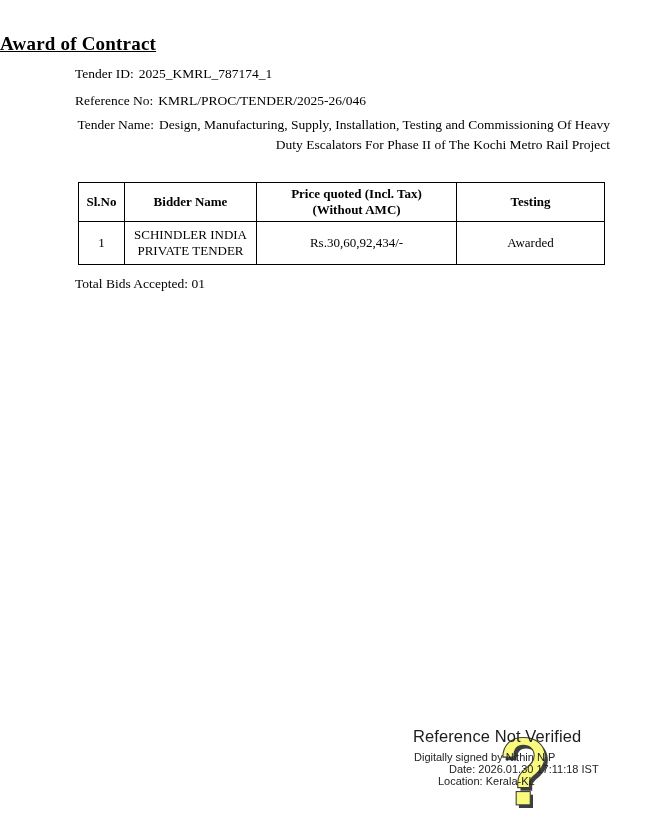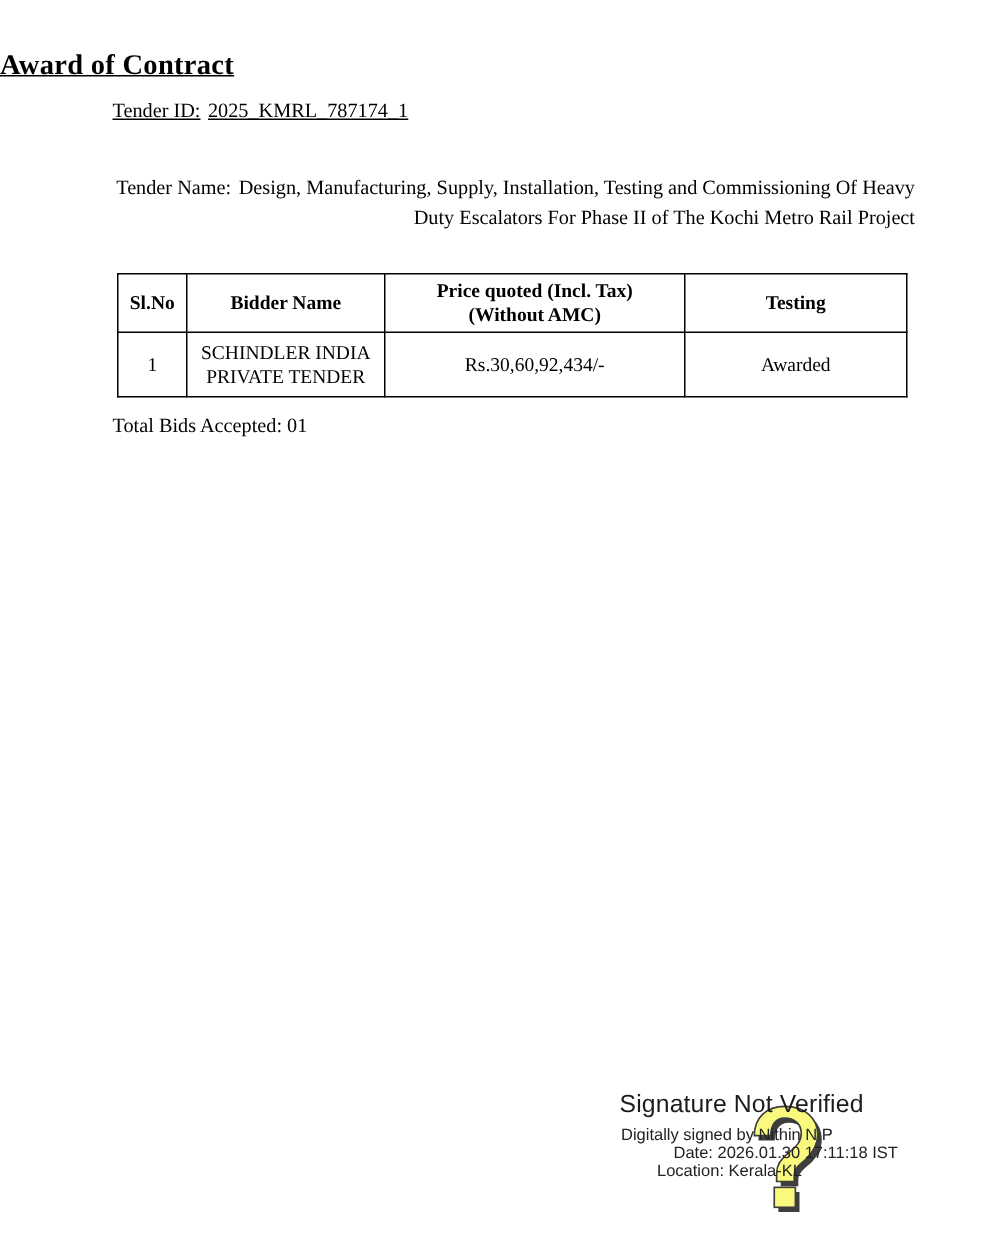--- a/index.html
+++ b/index.html
@@ -78,24 +78,27 @@
   .sig-line.l2{top:36px;margin-left:35px;}
   .sig-line.l3{top:48px;margin-left:24px;}
 </style>
 </head>
 <body>
 
 <div class="page">
 
   <div class="doc-title">Award of Contract</div>
 
-  <div class="field-line" style="top:66px;text-decoration:underline;">
+  <div class="field-line" style="top:66px;">
     <span class="field-label">Tender ID:</span><span>2025_KMRL_787174_1</span>
   </div>
 
+  <div class="field-line" style="top:93px;">
+    <span class="field-label">Reference No:</span><span>KMRL/PROC/TENDER/2025-26/046</span>
+  </div>
 
   <div class="tender-name">
     <span class="field-label">Tender Name:</span><span>Design, Manufacturing, Supply, Installation, Testing and Commissioning Of Heavy Duty Escalators For Phase II of The Kochi Metro Rail Project</span>
   </div>
 
   <table class="bids">
     <colgroup>
       <col class="col-slno">
         <col class="col-bidder">
         <col class="col-price">
@@ -126,19 +129,19 @@
     <svg class="sig-qmark" viewBox="0 0 62 92" xmlns="http://www.w3.org/2000/svg">
       <g fill="#3E3E3E" transform="translate(3.5,4)">
         <path d="M30 2 C14 2 4 12 4 27 L18 27 C18 18 22 12 30 12 C38 12 44 17 44 25 C44 32 40 36 34 41 C27 46 23 51 23 59 L23 66 L38 66 L38 61 C38 55 42 52 48 47 C54 41 58 35 58 26 C58 12 47 2 30 2 Z"></path>
         <rect x="21" y="71" width="18" height="17"></rect>
       </g>
       <g fill="#F8F97D" stroke="#3E3E3E" stroke-width="1.4">
         <path d="M30 2 C14 2 4 12 4 27 L18 27 C18 18 22 12 30 12 C38 12 44 17 44 25 C44 32 40 36 34 41 C27 46 23 51 23 59 L23 66 L38 66 L38 61 C38 55 42 52 48 47 C54 41 58 35 58 26 C58 12 47 2 30 2 Z"></path>
         <rect x="21" y="71" width="18" height="17"></rect>
       </g>
     </svg>
-    <div class="sig-title">Signature Not Verified</div>
+    <div class="sig-title">Reference Not Verified</div>
     <div class="sig-line l1">Digitally signed by Nithin N P</div>
     <div class="sig-line l2">Date: 2026.01.30 17:11:18 IST</div>
     <div class="sig-line l3">Location: Kerala-KL</div>
   </div>
 
 </div>
 
 </body></html>

